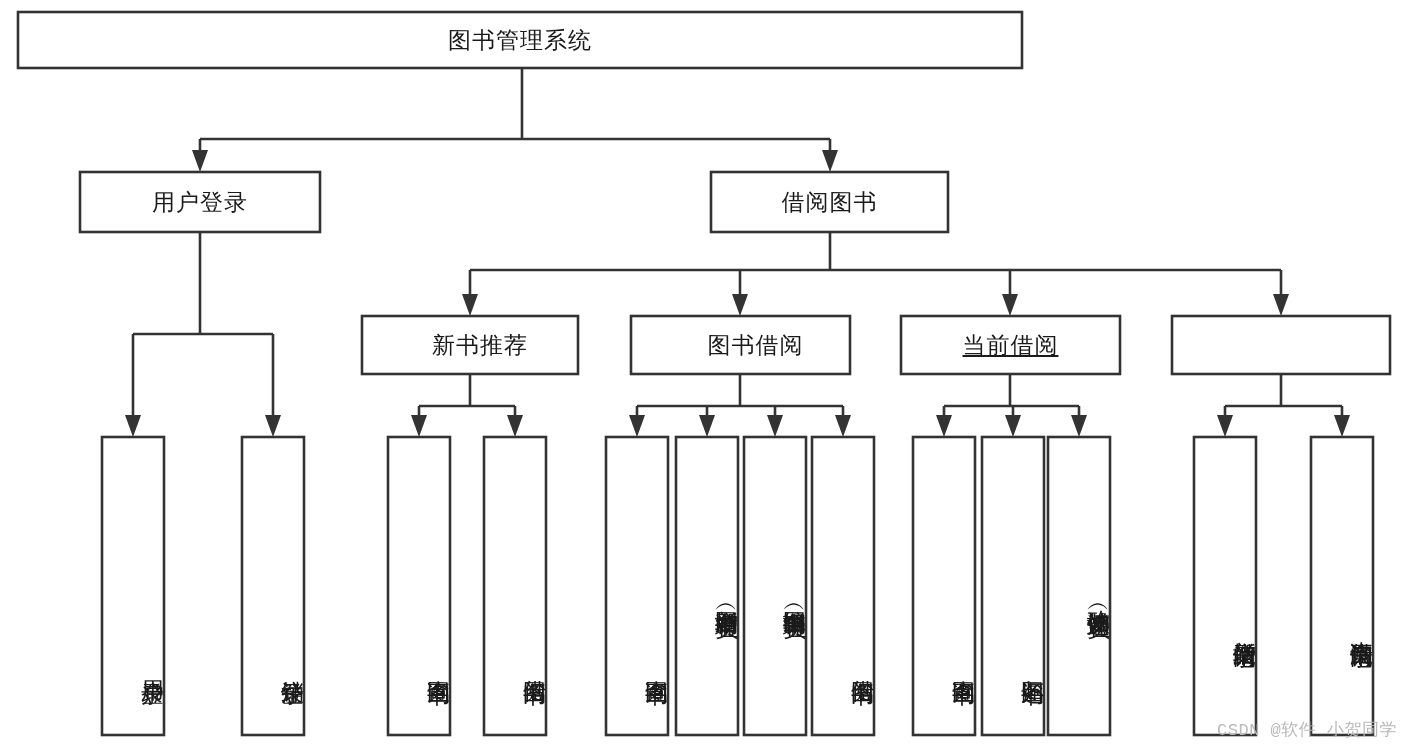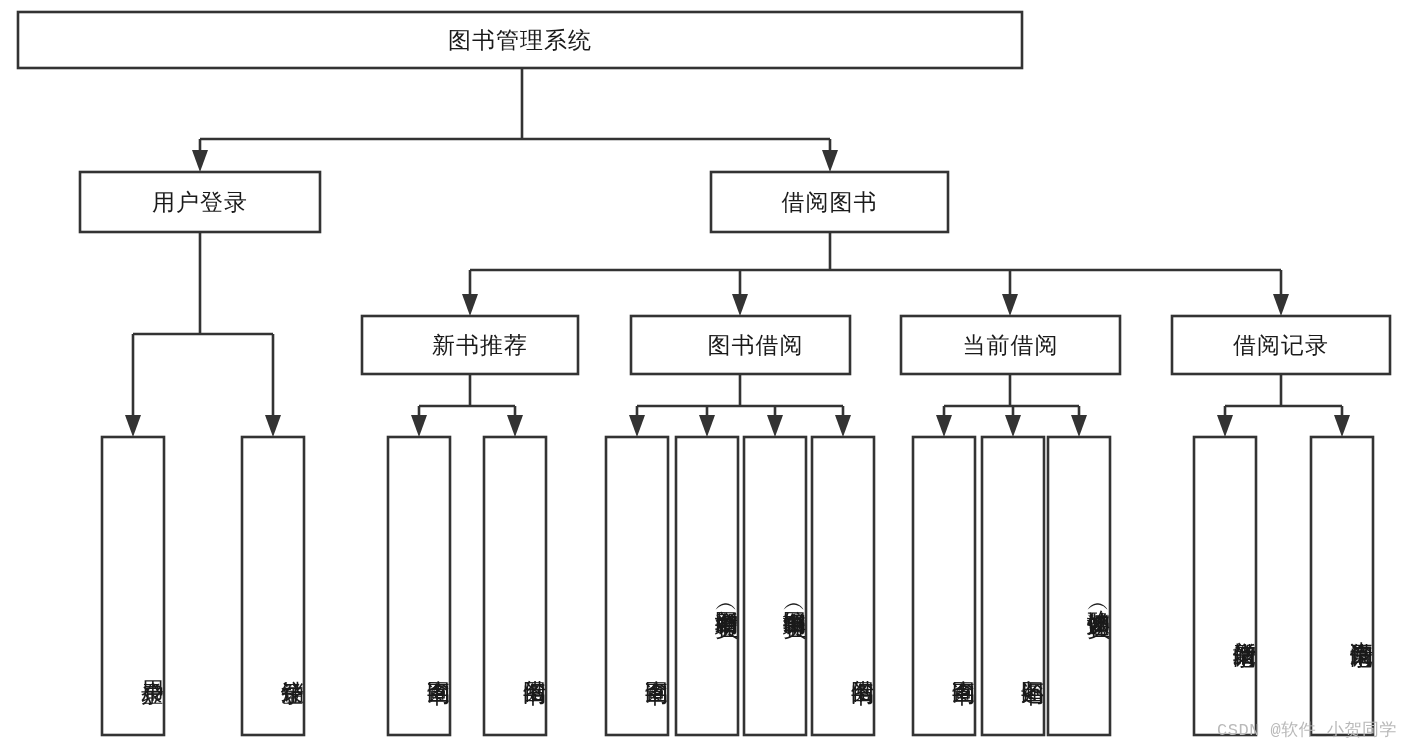--- a/index.html
+++ b/index.html
@@ -171,22 +171,21 @@
     </g>
   </svg>
 
   <div class="hlabel-wrap" style="left:18px;  top:12px;  width:1004px; height:56px;">图书管理系统</div>
 
   <div class="hlabel-wrap" style="left:80px;  top:172px; width:240px; height:60px;">用户登录</div>
   <div class="hlabel-wrap" style="left:711px; top:172px; width:237px; height:60px;">借阅图书</div>
 
   <div class="hlabel-wrap" style="left:362px;  top:316px; width:216px; height:58px;padding-left:10px;">新书推荐</div>
   <div class="hlabel-wrap" style="left:646px;  top:316px; width:219px; height:58px;">图书借阅</div>
-  <div class="hlabel-wrap" style="left:901px;  top:316px; width:219px; height:58px;">当前借阅</div>
-  <div class="hlabel-wrap" style="left:1172px; top:316px; width:218px; height:58px;">借阅记录</div>
+  <div class="hlabel-wrap" style="left:901px;  top:316px; width:219px; height:58px;text-decoration:underline;">当前借阅</div>
 
   <div class="vlabel-wrap" style="left:102px;  top:437px; width:62px; height:298px; padding-top:78px;">用户登录</div>
   <div class="vlabel-wrap" style="left:242px;  top:437px; width:62px; height:298px; padding-top:78px;">注销登录</div>
   <div class="vlabel-wrap" style="left:388px;  top:437px; width:62px; height:298px; padding-top:78px;">查询图书</div>
   <div class="vlabel-wrap" style="left:484px;  top:437px; width:62px; height:298px; padding-top:78px;">借阅图书</div>
   <div class="vlabel-wrap" style="left:606px;  top:437px; width:62px; height:298px; padding-top:78px;">查询图书</div>
   <div class="vlabel-wrap" style="left:676px;  top:437px; width:62px; height:298px; padding-top:10px;">新增图书（管理员）</div>
   <div class="vlabel-wrap" style="left:744px;  top:437px; width:62px; height:298px; padding-top:10px;">编辑图书（管理员）</div>
   <div class="vlabel-wrap" style="left:812px;  top:437px; width:62px; height:298px; padding-top:78px;">借阅图书</div>
   <div class="vlabel-wrap" style="left:913px;  top:437px; width:62px; height:298px; padding-top:78px;">查询图书</div>

